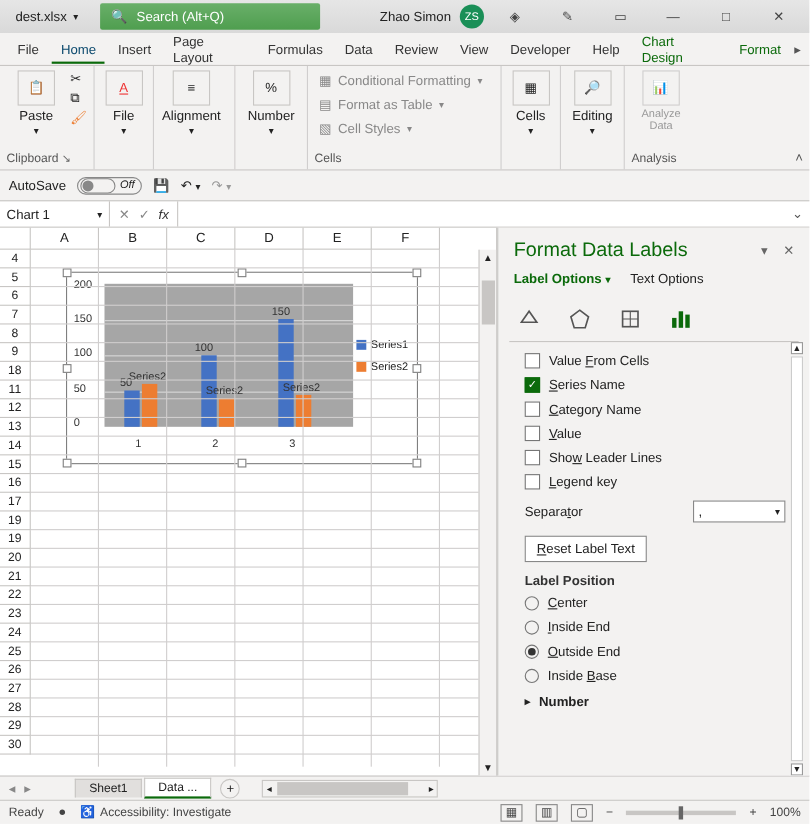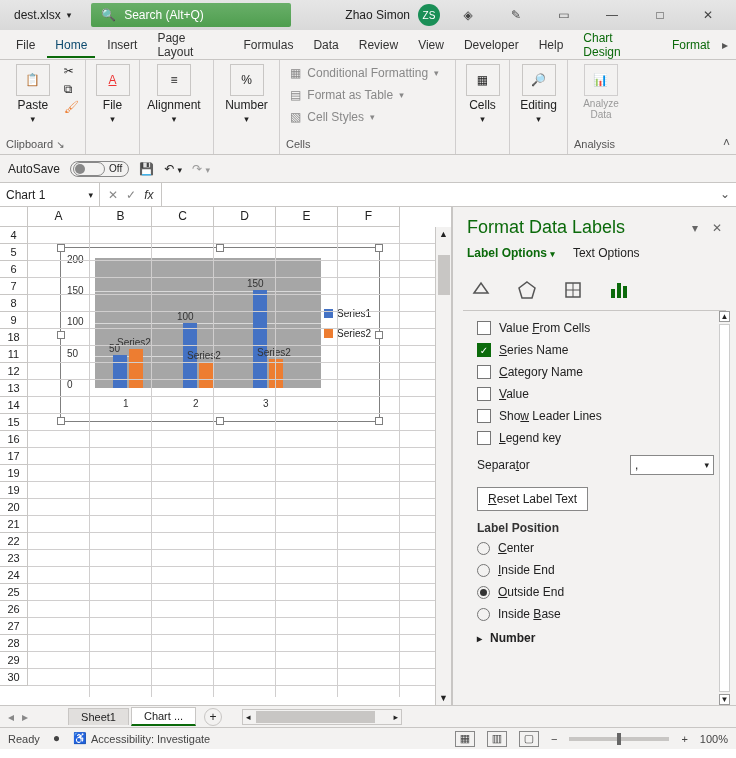--- a/index.html
+++ b/index.html
@@ -247,21 +247,21 @@
       </div>
     <div class="rgrp-label">Analysis</div>
   </div>
   <span class="collapse">˄</span>
 </div>
 
 <div class="qat">
   <span>AutoSave</span>
   <span style="display:flex;align-items:center;gap:4px;border:1px solid #888;border-radius:10px;padding:0 6px 0 2px;">
     <span class="autosave-toggle"></span>
-    <span style="font-size:10px;">Off</span>
+    <span style="font-size:10px;font-style:italic;">Off</span>
   </span>
   <span style="color:#8f2da8;">💾</span>
   <span>↶ <span style="font-size:9px;">▾</span></span>
   <span style="color:#999;">↷ <span style="font-size:9px;">▾</span></span>
 </div>
 
 <div class="formrow">
   <div class="namebox">
     <span>Chart 1</span>
     <span style="font-size:9px;">▾</span>
@@ -515,21 +515,21 @@
       </div>
     </div>
   </div>
 </div>
 
 <div class="sheetbar">
   <span style="padding:0 8px;color:#888;">◂</span>
   <span style="color:#888;">▸</span>
   <div class="stabs">
     <span class="stab">Sheet1</span>
-    <span class="stab active">Chart ...</span>
+    <span class="stab active">Data ...</span>
     <span class="addsheet">+</span>
   </div>
   <span style="width:10px;"></span>
   <div class="hscroll" style="max-width:160px;">
     <span style="font-size:9px;padding:0 3px;">◂</span>
     <div class="thumb"></div>
     <span style="font-size:9px;padding:0 3px;">▸</span>
   </div>
 </div>
 

